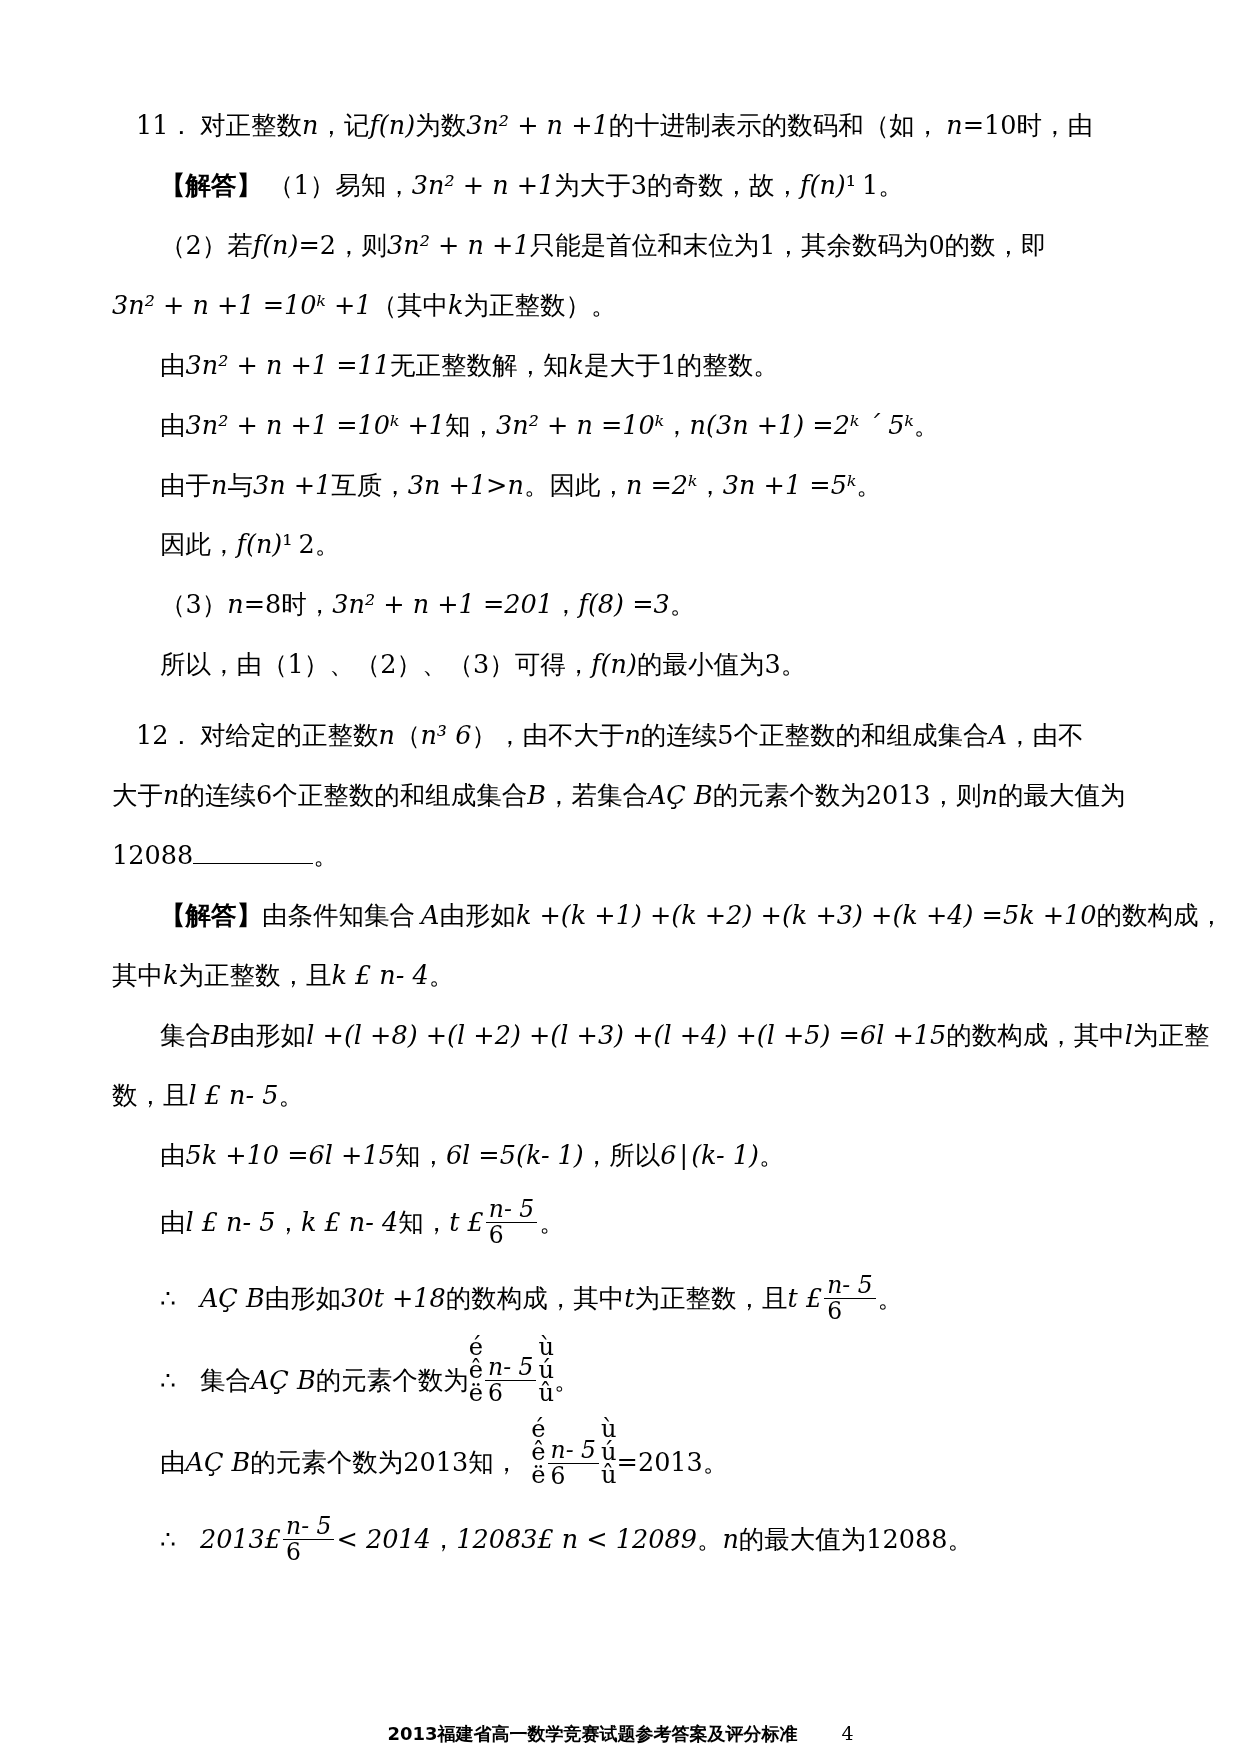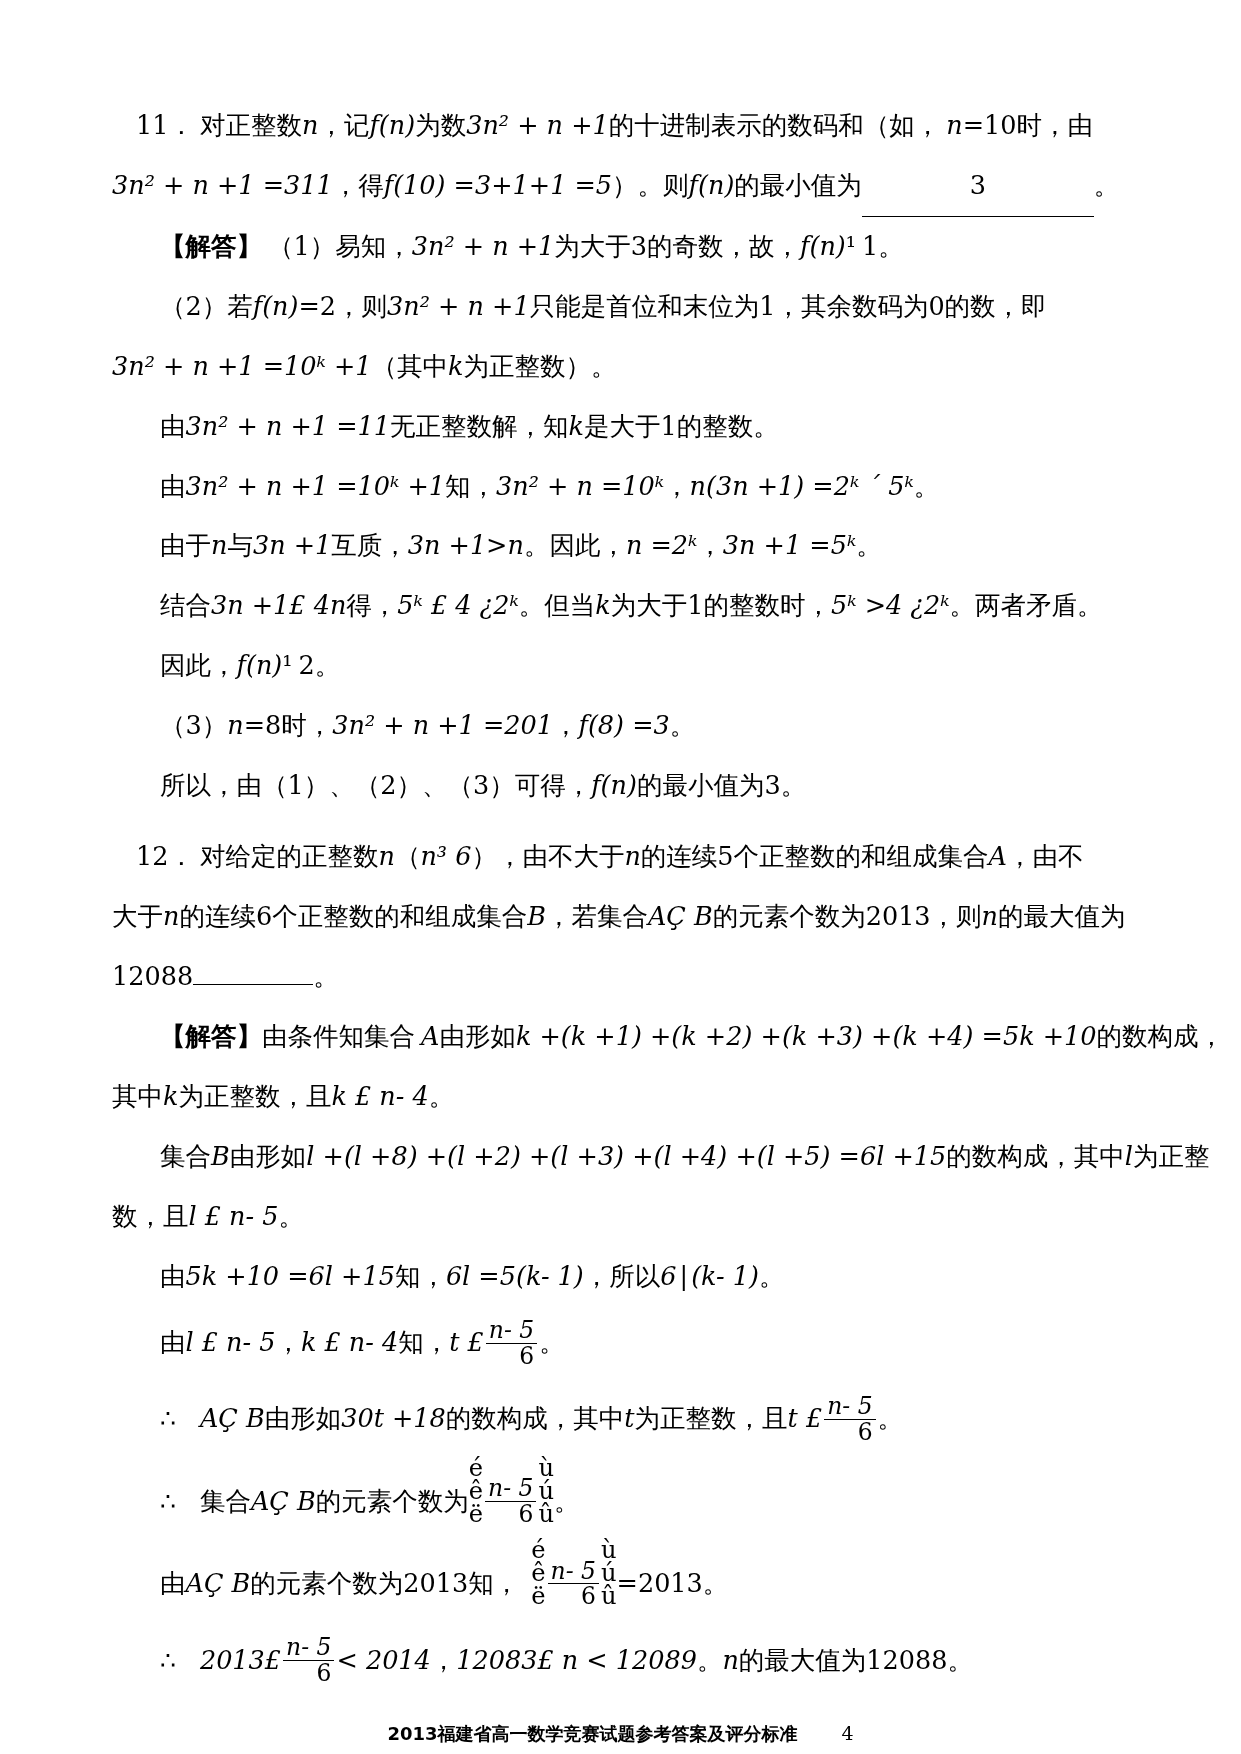--- a/index.html
+++ b/index.html
@@ -51,21 +51,21 @@
     border-bottom:1.6px solid #000;
     text-align:center;
     vertical-align:baseline;
   }
   .blank-a{ width:232px; }
   .blank-b{ width:120px; }
   
   .frac{
     display:inline-block;
     vertical-align:-0.52em;
-    text-align:right;
+    text-align:left;
     font-size:0.92em;
     line-height:1.05;
     margin:0 2px;
   }
   .frac .num{ display:block; border-bottom:1.4px solid #000; padding:0 3px;}
   .frac .den{ display:block; padding:0 3px;}
   .tallrow{ line-height:2.35; }
   .midrow{ line-height:2.0; }
   
   .footer{
@@ -98,23 +98,20 @@
 </head>
 <body>
 
 <div class="page">
   <div class="body-area">
 
     <div class="blk">
       <div class="ln tallrow indent1">
         <span>11．</span><span class="sp-s"></span><span>对正整数</span><i>n</i><span>，记</span><i>f(n)</i><span>为数</span><i>3n² + n +1</i><span>的十进制表示的数码和（如，</span><span class="sp-s"></span><i>n</i><span>=10时，由</span>
       </div>
-      <div class="ln tallrow">
-        <i>3n² + n +1 =311</i><span>，得</span><i>f(10) =3+1+1 =5</i><span>）。则</span><i>f(n)</i><span>的最小值为</span><span class="blank blank-a">3</span><span>。</span>
-      </div>
 
       <div class="ln tallrow indent2">
         <span class="jieda">【解答】</span><span class="sp-s"></span><span>（1）易知，</span><i>3n² + n +1</i><span>为大于3的奇数，故，</span><i>f(n)</i><span class="up">¹</span><span class="sp-s"></span><span>1。</span>
       </div>
 
       <div class="ln tallrow indent2">
         <span>（2）若</span><i>f(n)</i><span>=2，则</span><i>3n² + n +1</i><span>只能是首位和末位为1，其余数码为0的数，即</span>
       </div>
       <div class="ln tallrow">
         <i>3n² + n +1 =10ᵏ +1</i><span>（其中</span><i>k</i><span>为正整数）。</span>
@@ -125,23 +122,20 @@
       </div>
 
       <div class="ln tallrow indent2">
         <span>由</span><i>3n² + n +1 =10ᵏ +1</i><span>知，</span><i>3n² + n =10ᵏ</i><span>，</span><i>n(3n +1) =2ᵏ ´ 5ᵏ</i><span>。</span>
       </div>
 
       <div class="ln tallrow indent2">
         <span>由于</span><i>n</i><span>与</span><i>3n +1</i><span>互质，</span><i>3n +1&gt;n</i><span>。因此，</span><i>n =2ᵏ</i><span>，</span><i>3n +1 =5ᵏ</i><span>。</span>
       </div>
 
-      <div class="ln tallrow indent2">
-        <span>结合</span><i>3n +1£ 4n</i><span>得，</span><i>5ᵏ £ 4 ¿2ᵏ</i><span>。但当</span><i>k</i><span>为大于1的整数时，</span><i>5ᵏ &gt;4 ¿2ᵏ</i><span>。两者矛盾。</span>
-      </div>
 
       <div class="ln tallrow indent2">
         <span>因此，</span><i>f(n)</i><span class="up">¹</span><span class="sp-s"></span><span>2。</span>
       </div>
 
       <div class="ln tallrow indent2">
         <span>（3）</span><i>n</i><span>=8时，</span><i>3n² + n +1 =201</i><span>，</span><i>f(8) =3</i><span>。</span>
       </div>
 
       <div class="ln tallrow indent2">

